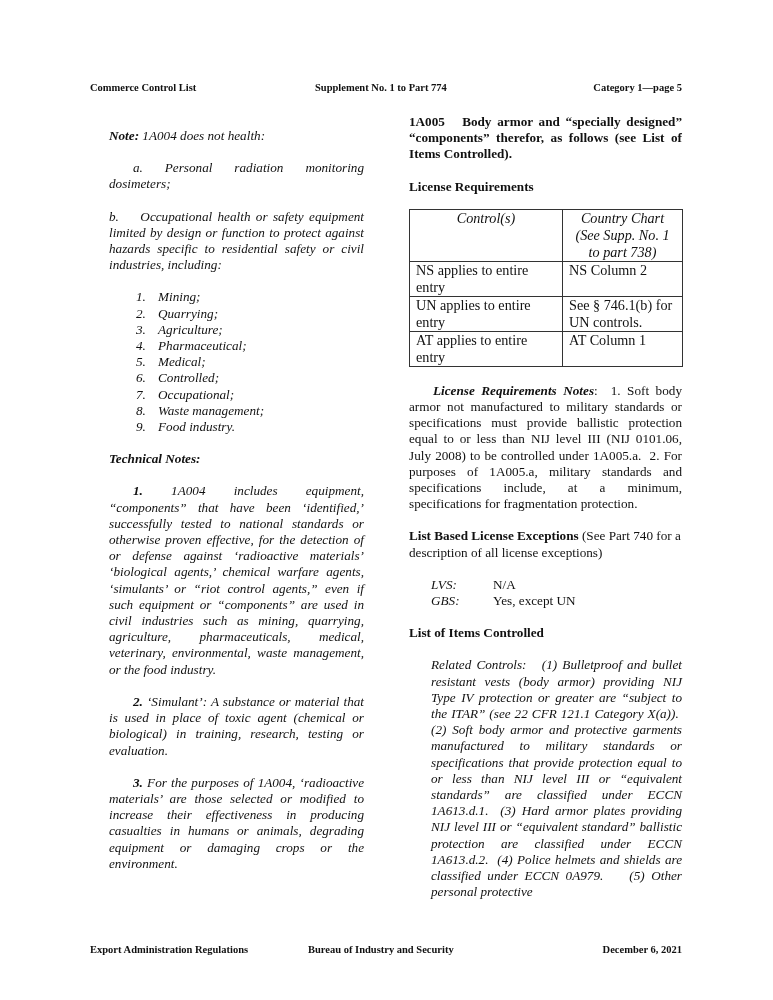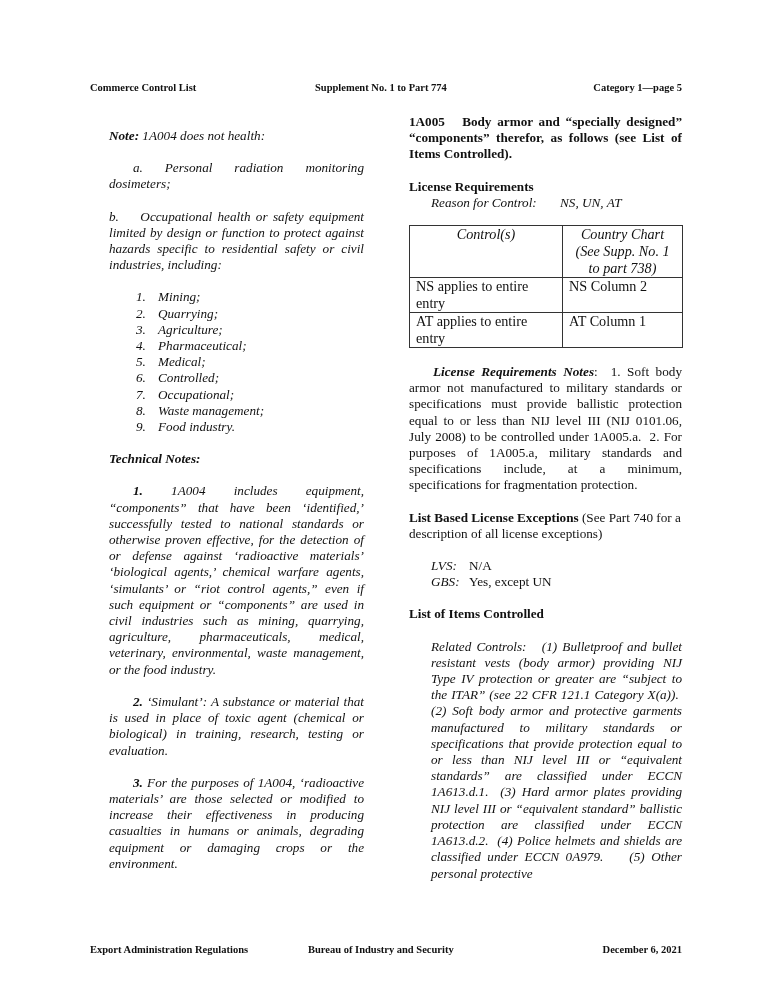--- a/index.html
+++ b/index.html
@@ -28,21 +28,21 @@
   ol.mining li .n { width: 22px; }
 
   table.ctrl {
     border-collapse: collapse; width: 274px; font-size: 14.2px; line-height: 17px;
   }
   table.ctrl td { border: 1px solid #333; vertical-align: top; padding: 0 6px; }
   table.ctrl td.c1 { width: 140px; margin-top: 14px; }
   table.ctrl .th { text-align: center; font-style: italic; }
 
   .exc { padding-left: 22px; }
-  .exc .row { display: flex; }
+  .exc .row { display: flex; gap: 24px; }
   .exc .k { width: 38px; font-style: italic; }
   .rel { padding-left: 22px; font-style: italic; }
 </style>
 </head>
 <body>
 
 <div class="hdr">
   <span style="left:0">Commerce Control List</span>
   <span style="left:225px">Supplement No. 1 to Part 774</span>
   <span style="right:0">Category 1—page  5</span>
@@ -101,31 +101,34 @@
 
   <p class="i j ind" style="margin-top:16px"><span class="b">2.</span><span> ‘Simulant’: A substance or material that is used in place of toxic agent (chemical or biological) in training, research, testing or evaluation.</span></p>
 
   <p class="i j ind" style="margin-top:16px"><span class="b">3.</span><span> For the purposes of 1A004, ‘radioactive materials’ are those selected or modified to increase their effectiveness in producing casualties in humans or animals, degrading equipment or damaging crops or the environment.</span></p>
 </div>
 
 <div class="col right">
   <p class="b j" style="margin-top:2px">1A005&nbsp;&nbsp; Body armor and “specially designed” “components” therefor, as follows (see List of Items Controlled).</p>
 
   <p class="b" style="margin-top:16px">License Requirements</p>
-  <p style="padding-left:22px"><span class="i" style="display:inline-block;width:129px">Reason for Control:</span><span class="i">NS, UN, AT</span></p>
 
   <table class="ctrl" style="margin-top:14px">
     <tbody>
         <tr>
       <td class="c1 th">Control(s)</td>
       <td class="th">Country Chart (See Supp. No. 1 to part 738)</td>
     </tr>
     <tr>
       <td class="c1">NS applies to entire entry</td>
       <td>NS Column 2</td>
+    </tr>
+    <tr>
+      <td class="c1">UN applies to entire entry</td>
+      <td>See § 746.1(b) for UN controls.</td>
     </tr>
     <tr>
       <td class="c1">AT applies to entire entry</td>
       <td>AT Column 1</td>
     </tr>
   </tbody>
     </table>
 
   <p class="j ind" style="margin-top:16px"><span class="b i">License Requirements Notes</span><span>:&nbsp; 1. Soft body armor not manufactured to military standards or specifications must provide ballistic protection equal to or less than NIJ level III (NIJ 0101.06, July 2008) to be controlled under 1A005.a.&nbsp; 2. For purposes of 1A005.a, military standards and specifications include, at a minimum, specifications for fragmentation protection.</span></p>
 

